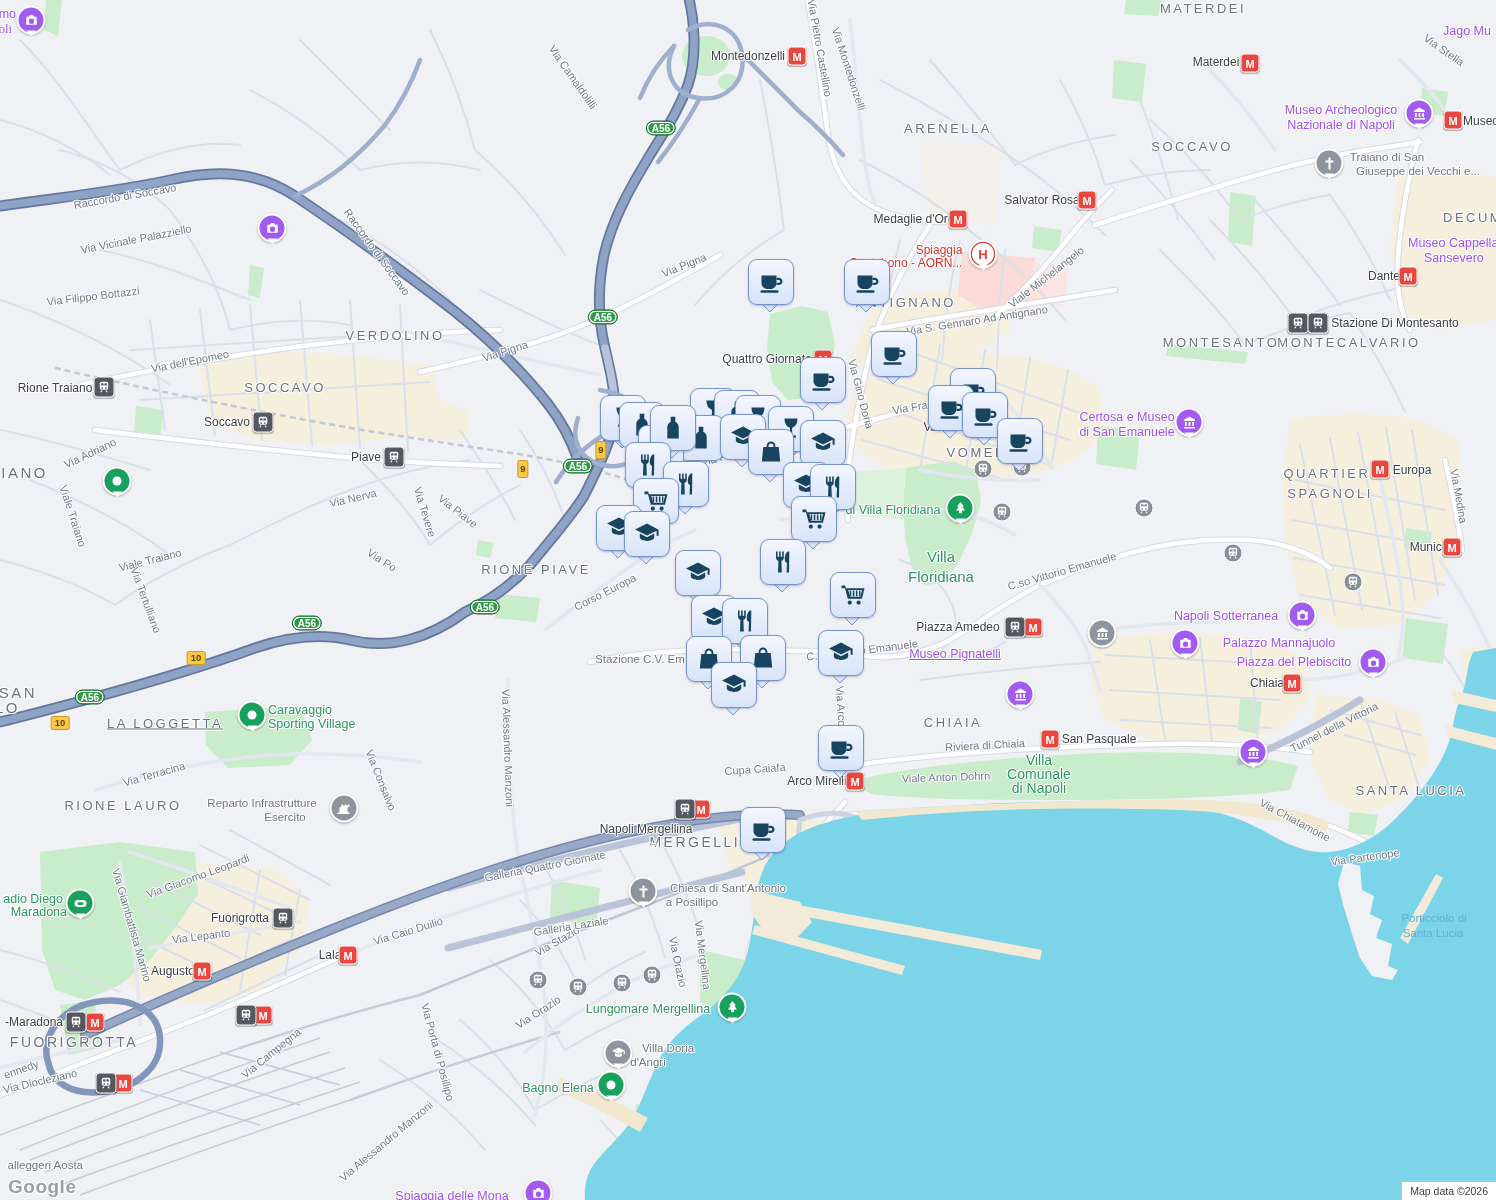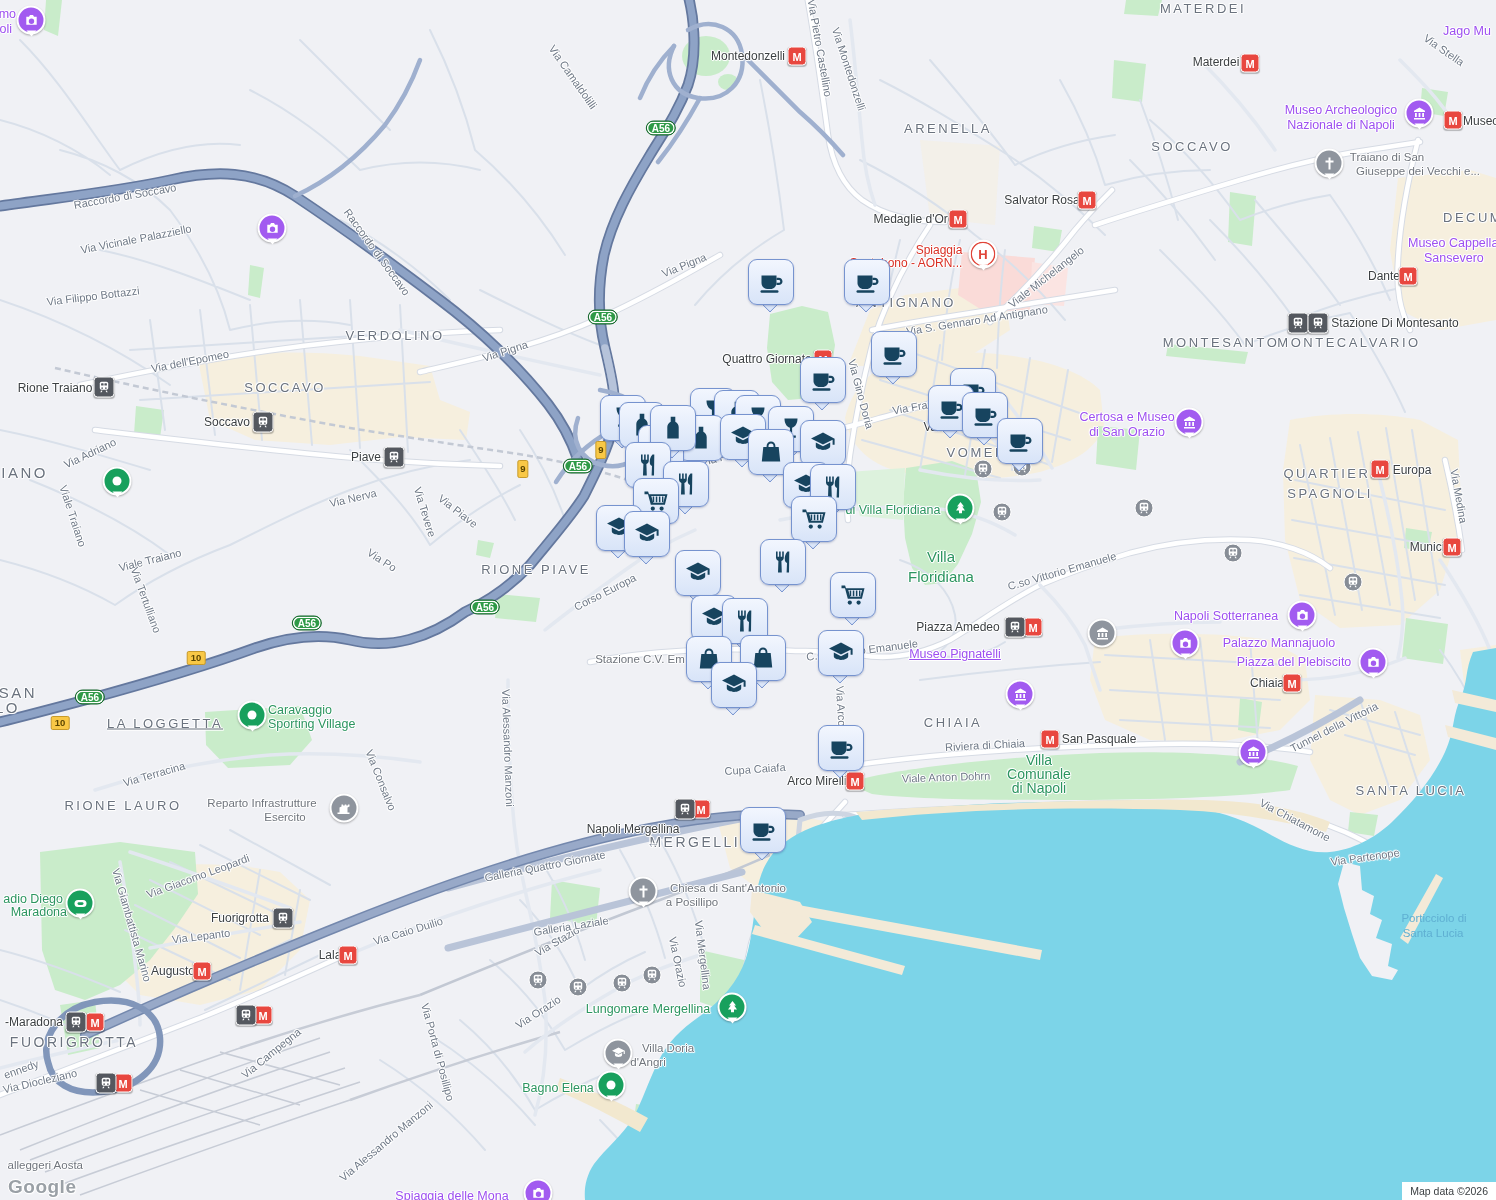--- a/index.html
+++ b/index.html
@@ -259,21 +259,21 @@
       <div class="lbl station" style="left: 767px; top: 359px; transform: translate(-50%, -50%) rotate(0deg); transform-origin: center center;">Quattro Giornate</div>
       <div class="lbl station" style="left: 1463px; top: 121px; transform: translate(0%, -50%) rotate(0deg); transform-origin: left center;">Museo</div>
       <div class="lbl station" style="left: 1384px; top: 276px; transform: translate(-50%, -50%) rotate(0deg); transform-origin: center center;">Dante</div>
       <div class="lbl station" style="left: 1395px; top: 323px; transform: translate(-50%, -50%) rotate(0deg); transform-origin: center center;">Stazione Di Montesanto</div>
       <div class="lbl station" style="left: 1412px; top: 470px; transform: translate(-50%, -50%) rotate(0deg); transform-origin: center center;">Europa</div>
       <div class="lbl station" style="left: 1417px; top: 547px; transform: translate(-50%, -50%) rotate(0deg); transform-origin: center center; margin-left: 18px;">Municipio</div>
       <div class="lbl station" style="left: 958px; top: 627px; transform: translate(-50%, -50%) rotate(0deg); transform-origin: center center;">Piazza Amedeo</div>
       <div class="lbl station" style="left: 1099px; top: 739px; transform: translate(-50%, -50%) rotate(0deg); transform-origin: center center;">San Pasquale</div>
       <div class="lbl station" style="left: 1267px; top: 683px; transform: translate(-50%, -50%) rotate(0deg); transform-origin: center center;">Chiaia</div>
       <div class="lbl station" style="left: 817px; top: 781px; transform: translate(-50%, -50%) rotate(0deg); transform-origin: center center;">Arco Mirelli</div>
-      <div class="lbl station" style="left: 633px; top: 809px; transform: translate(-50%, -50%) rotate(0deg); transform-origin: center center; margin-top: 20px;">Napoli Mergellina</div>
+      <div class="lbl station" style="left: 646px; top: 809px; transform: translate(-50%, -50%) rotate(0deg); transform-origin: center center; margin-top: 20px;">Napoli Mergellina</div>
       <div class="lbl station" style="left: 240px; top: 918px; transform: translate(-50%, -50%) rotate(0deg); transform-origin: center center;">Fuorigrotta</div>
       <div class="lbl station" style="left: 330px; top: 955px; transform: translate(-50%, -50%) rotate(0deg); transform-origin: center center;">Lala</div>
       <div class="lbl station" style="left: 173px; top: 971px; transform: translate(-50%, -50%) rotate(0deg); transform-origin: center center;">Augusto</div>
       <div class="lbl station" style="left: 227px; top: 422px; transform: translate(-50%, -50%) rotate(0deg); transform-origin: center center;">Soccavo</div>
       <div class="lbl station" style="left: 366px; top: 457px; transform: translate(-50%, -50%) rotate(0deg); transform-origin: center center;">Piave</div>
       <div class="lbl station" style="left: 55px; top: 388px; transform: translate(-50%, -50%) rotate(0deg); transform-origin: center center;">Rione Traiano</div>
       <div class="lbl station" style="left: 63px; top: 1022px; transform: translate(-100%, -50%) rotate(0deg); transform-origin: right center;">-Maradona</div>
       <div class="lbl station" style="left: 947px; top: 427px; transform: translate(-50%, -50%) rotate(0deg); transform-origin: center center;">Vanvitelli</div>
       <div class="lbl poi" style="left: 1387px; top: 157px; transform: translate(-50%, -50%) rotate(0deg); transform-origin: center center;">Traiano di San</div>
       <div class="lbl poi" style="left: 1418px; top: 171px; transform: translate(-50%, -50%) rotate(0deg); transform-origin: center center;">Giuseppe dei Vecchi e...</div>
@@ -291,28 +291,28 @@
       <div class="lbl green" style="left: 268px; top: 724px; transform: translate(0%, -50%) rotate(0deg); transform-origin: left center;">Sporting Village</div>
       <div class="lbl green" style="left: 893px; top: 510px; transform: translate(-50%, -50%) rotate(0deg); transform-origin: center center;">di Villa Floridiana</div>
       <div class="lbl green" style="left: 941px; top: 556px; font-size: 15px; transform: translate(-50%, -50%) rotate(0deg); transform-origin: center center;">Villa</div>
       <div class="lbl green" style="left: 941px; top: 576px; font-size: 15px; transform: translate(-50%, -50%) rotate(0deg); transform-origin: center center;">Floridiana</div>
       <div class="lbl green" style="left: 1039px; top: 760px; font-size: 14px; transform: translate(-50%, -50%) rotate(0deg); transform-origin: center center;">Villa</div>
       <div class="lbl green" style="left: 1039px; top: 774px; font-size: 14px; transform: translate(-50%, -50%) rotate(0deg); transform-origin: center center;">Comunale</div>
       <div class="lbl green" style="left: 1039px; top: 788px; font-size: 14px; transform: translate(-50%, -50%) rotate(0deg); transform-origin: center center;">di Napoli</div>
       <div class="lbl green" style="left: 648px; top: 1009px; transform: translate(-50%, -50%) rotate(0deg); transform-origin: center center;">Lungomare Mergellina</div>
       <div class="lbl green" style="left: 558px; top: 1088px; transform: translate(-50%, -50%) rotate(0deg); transform-origin: center center;">Bagno Elena</div>
       <div class="lbl purple" style="left: 16px; top: 14px; transform: translate(-100%, -50%) rotate(0deg); transform-origin: right center;">mo</div>
-      <div class="lbl purple" style="left: 12px; top: 29px; transform: translate(-100%, -50%) rotate(0deg); transform-origin: right center;">oli</div>
+      <div class="lbl purple" style="left: 12px; top: 29px; transform: translate(-100%, -50%) rotate(0deg); transform-origin: right center; font-family: Liberation Serif, serif;">oli</div>
       <div class="lbl purple" style="left: 1341px; top: 110px; transform: translate(-50%, -50%) rotate(0deg); transform-origin: center center;">Museo Archeologico</div>
       <div class="lbl purple" style="left: 1341px; top: 125px; transform: translate(-50%, -50%) rotate(0deg); transform-origin: center center;">Nazionale di Napoli</div>
       <div class="lbl purple" style="left: 1443px; top: 31px; transform: translate(0%, -50%) rotate(0deg); transform-origin: left center;">Jago Mu</div>
       <div class="lbl purple" style="left: 1408px; top: 243px; transform: translate(0%, -50%) rotate(0deg); transform-origin: left center;">Museo Cappella</div>
       <div class="lbl purple" style="left: 1424px; top: 258px; transform: translate(0%, -50%) rotate(0deg); transform-origin: left center;">Sansevero</div>
       <div class="lbl purple" style="left: 1127px; top: 417px; transform: translate(-50%, -50%) rotate(0deg); transform-origin: center center;">Certosa e Museo</div>
-      <div class="lbl purple" style="left: 1127px; top: 432px; transform: translate(-50%, -50%) rotate(0deg); transform-origin: center center;">di San Orazio</div>
+      <div class="lbl purple" style="left: 1127px; top: 432px; transform: translate(-50%, -50%) rotate(0deg); transform-origin: center center;">di San Emanuele</div>
       <div class="lbl purple" style="left: 1226px; top: 616px; transform: translate(-50%, -50%) rotate(0deg); transform-origin: center center;">Napoli Sotterranea</div>
       <div class="lbl purple" style="left: 1263px; top: 643px; transform: translate(-50%, -50%) rotate(0deg); transform-origin: center center; margin-left: 16px;">Palazzo Mannajuolo</div>
       <div class="lbl purple" style="left: 1294px; top: 662px; transform: translate(-50%, -50%) rotate(0deg); transform-origin: center center;">Piazza del Plebiscito</div>
       <div class="lbl purple" style="left: 955px; top: 654px; transform: translate(-50%, -50%) rotate(0deg); transform-origin: center center; text-decoration: underline;">Museo Pignatelli</div>
       <div class="lbl purple" style="left: 452px; top: 1196px; transform: translate(-50%, -50%) rotate(0deg); transform-origin: center center;">Spiaggia delle Mona</div>
       <div class="lbl red" style="left: 939px; top: 250px; transform: translate(-50%, -50%) rotate(0deg); transform-origin: center center;">Spiaggia</div>
       <div class="lbl red" style="left: 906px; top: 263px; transform: translate(-50%, -50%) rotate(0deg); transform-origin: center center;">Santobono - AORN...</div>
       <div class="lbl blue" style="left: 1434px; top: 918px; transform: translate(-50%, -50%) rotate(0deg); transform-origin: center center;">Porticciolo di</div>
       <div class="lbl blue" style="left: 1433px; top: 933px; transform: translate(-50%, -50%) rotate(0deg); transform-origin: center center;">Santa Lucia</div>
       <div class="lbl arrow" style="left: 653px; top: 842px; transform: translate(-50%, -50%) rotate(0deg); transform-origin: center center;">←</div>

